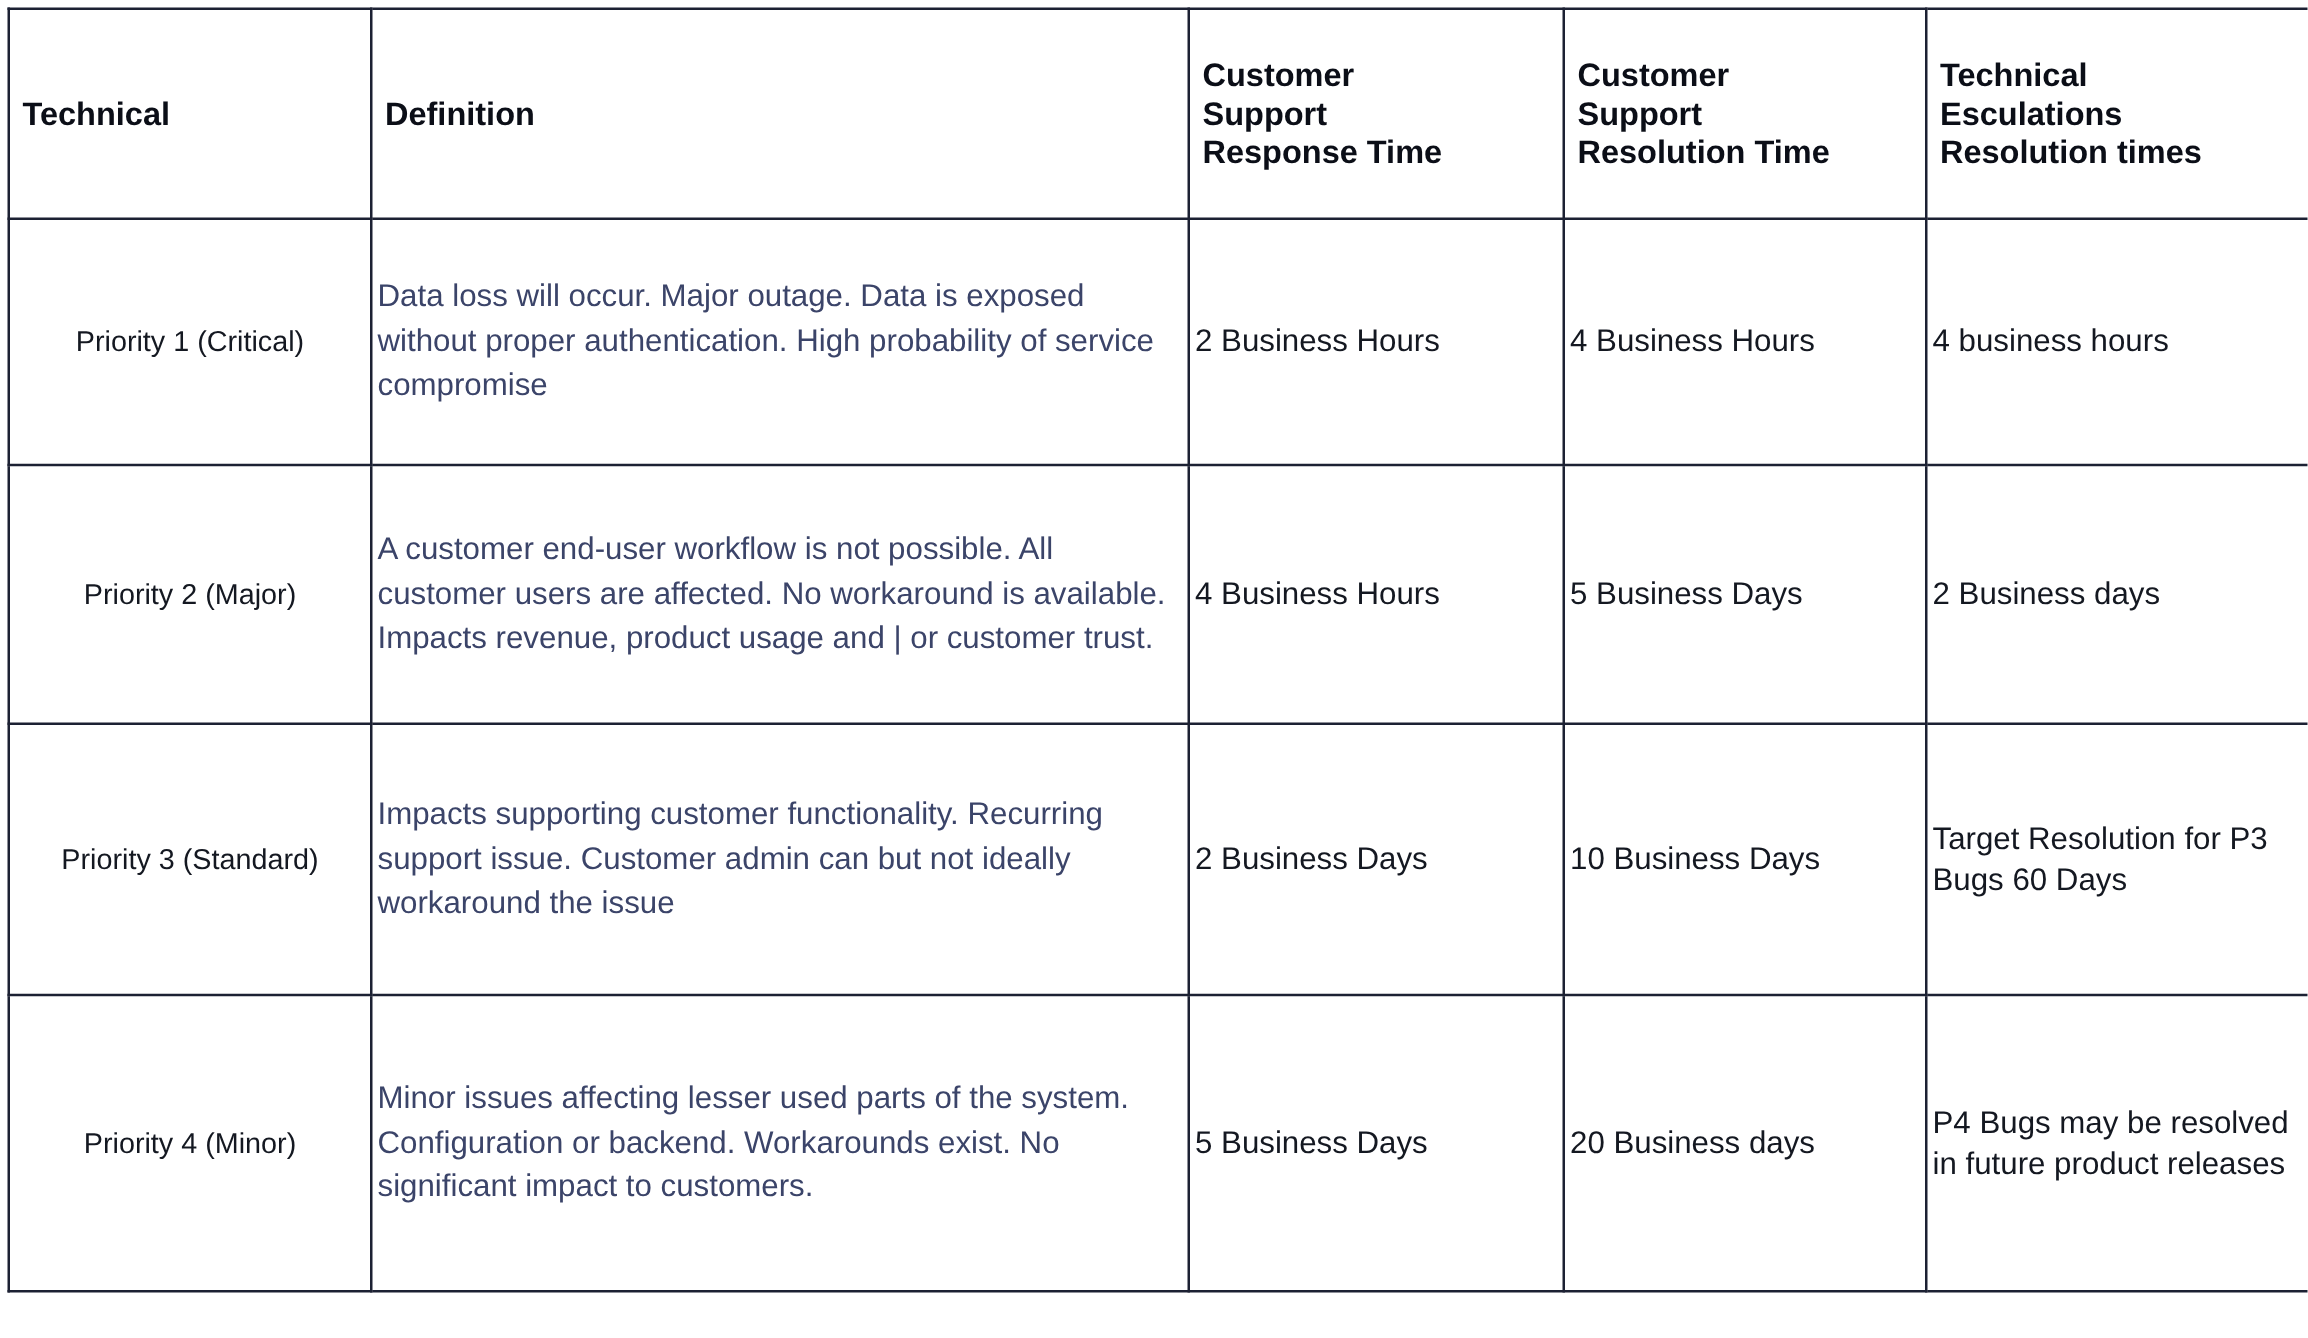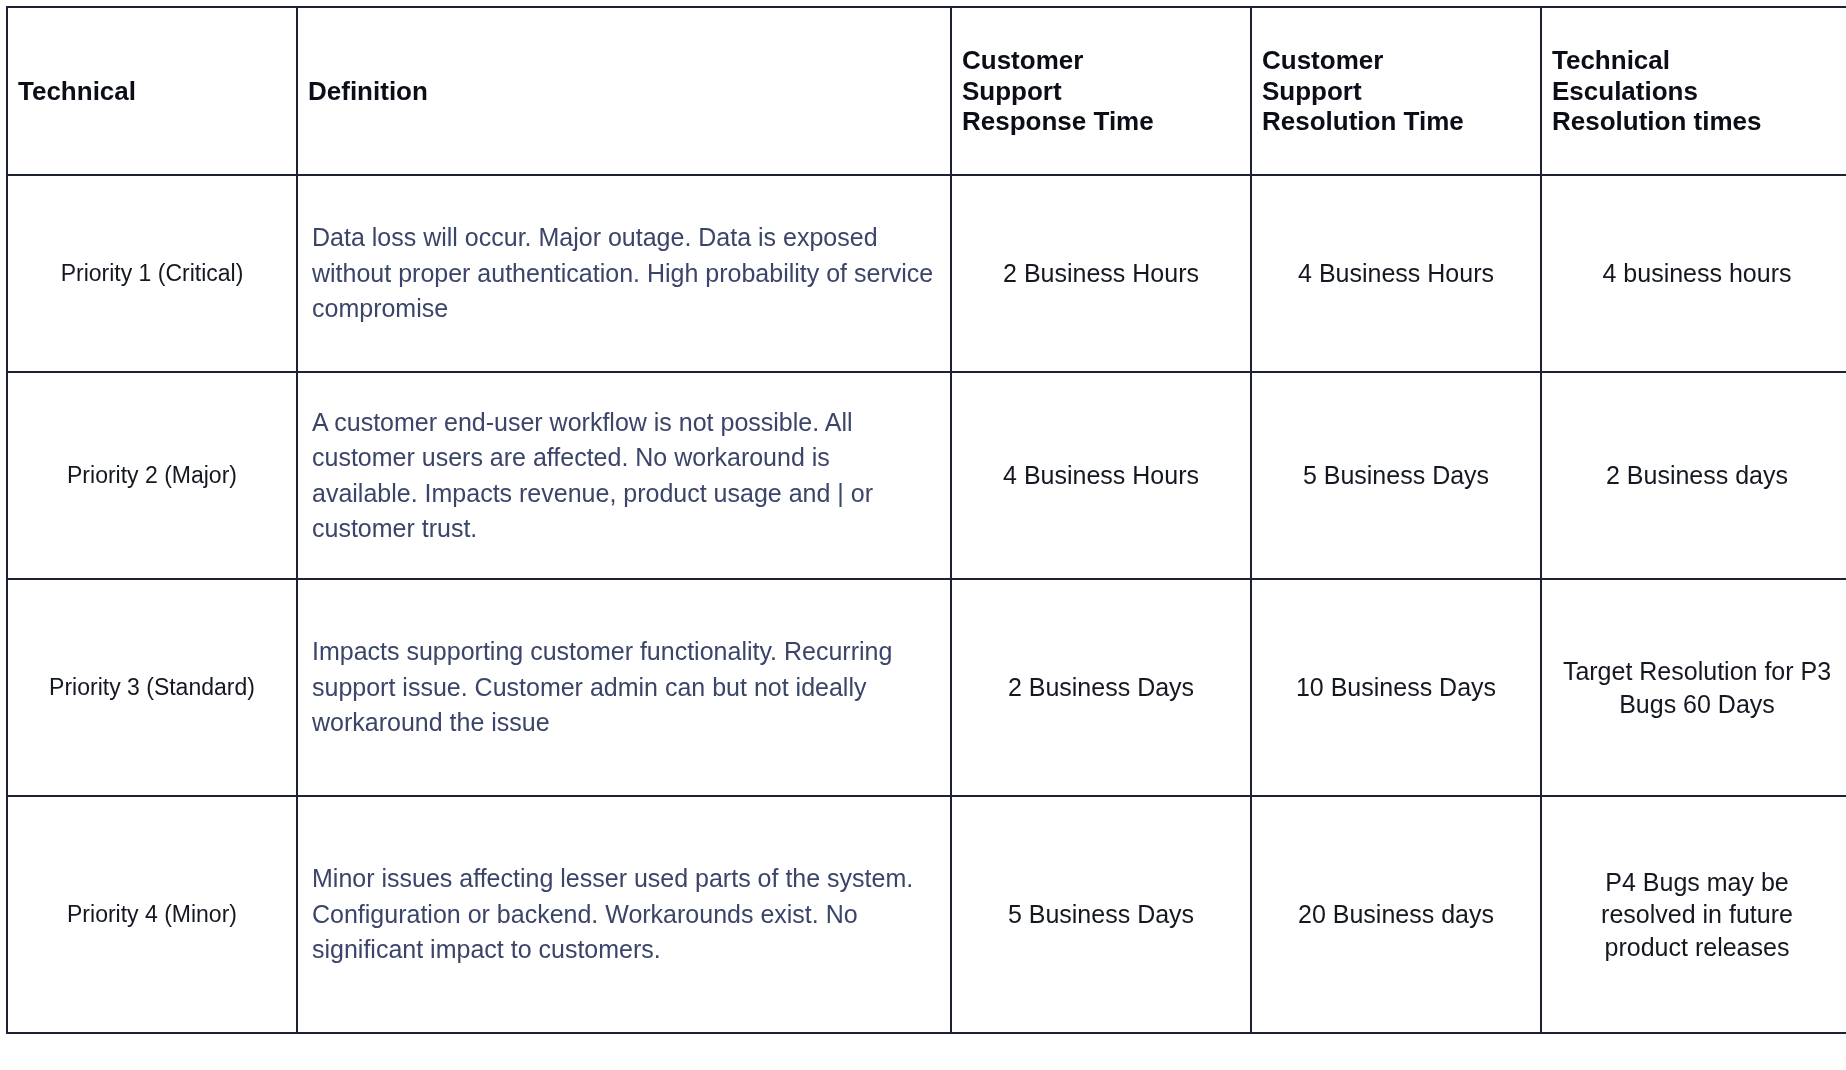--- a/index.html
+++ b/index.html
@@ -29,21 +29,21 @@
   table.sla col.c-priority  { width: 290px; }
   table.sla col.c-def       { width: 654px; }
   table.sla col.c-resp      { width: 300px; }
   table.sla col.c-reso      { width: 290px; }
   table.sla col.c-tech      { width: 312px; }
 
   table.sla th,
   table.sla td {
     border: 2px solid #1c2133;
     vertical-align: middle;
-    padding: 10px 14px;
+    padding: 10px 4px;
   }
   table.sla thead th {
     font-family: "Liberation Sans", sans-serif;
     font-weight: bold;
     font-size: 26px;
     color: #0b0e17;
     text-align: left;
     line-height: 1.18;
     height: 150px;
     padding: 8px 10px;
@@ -63,21 +63,20 @@
     color: #3b4469;
     text-align: left;
     line-height: 1.42;
     padding-left: 20px;
     padding-right: 24px;
   }
   td.time-cell {
     font-family: "Liberation Sans", sans-serif;
     font-size: 25px;
     color: #141821;
-    text-align: center;
     line-height: 1.3;
   }
   tbody tr.row-1 td { height: 175px; }
   tbody tr.row-2 td { height: 185px; }
   tbody tr.row-3 td { height: 195px; }
   tbody tr.row-4 td { height: 215px; }
 </style>
 </head>
 <body>
 

